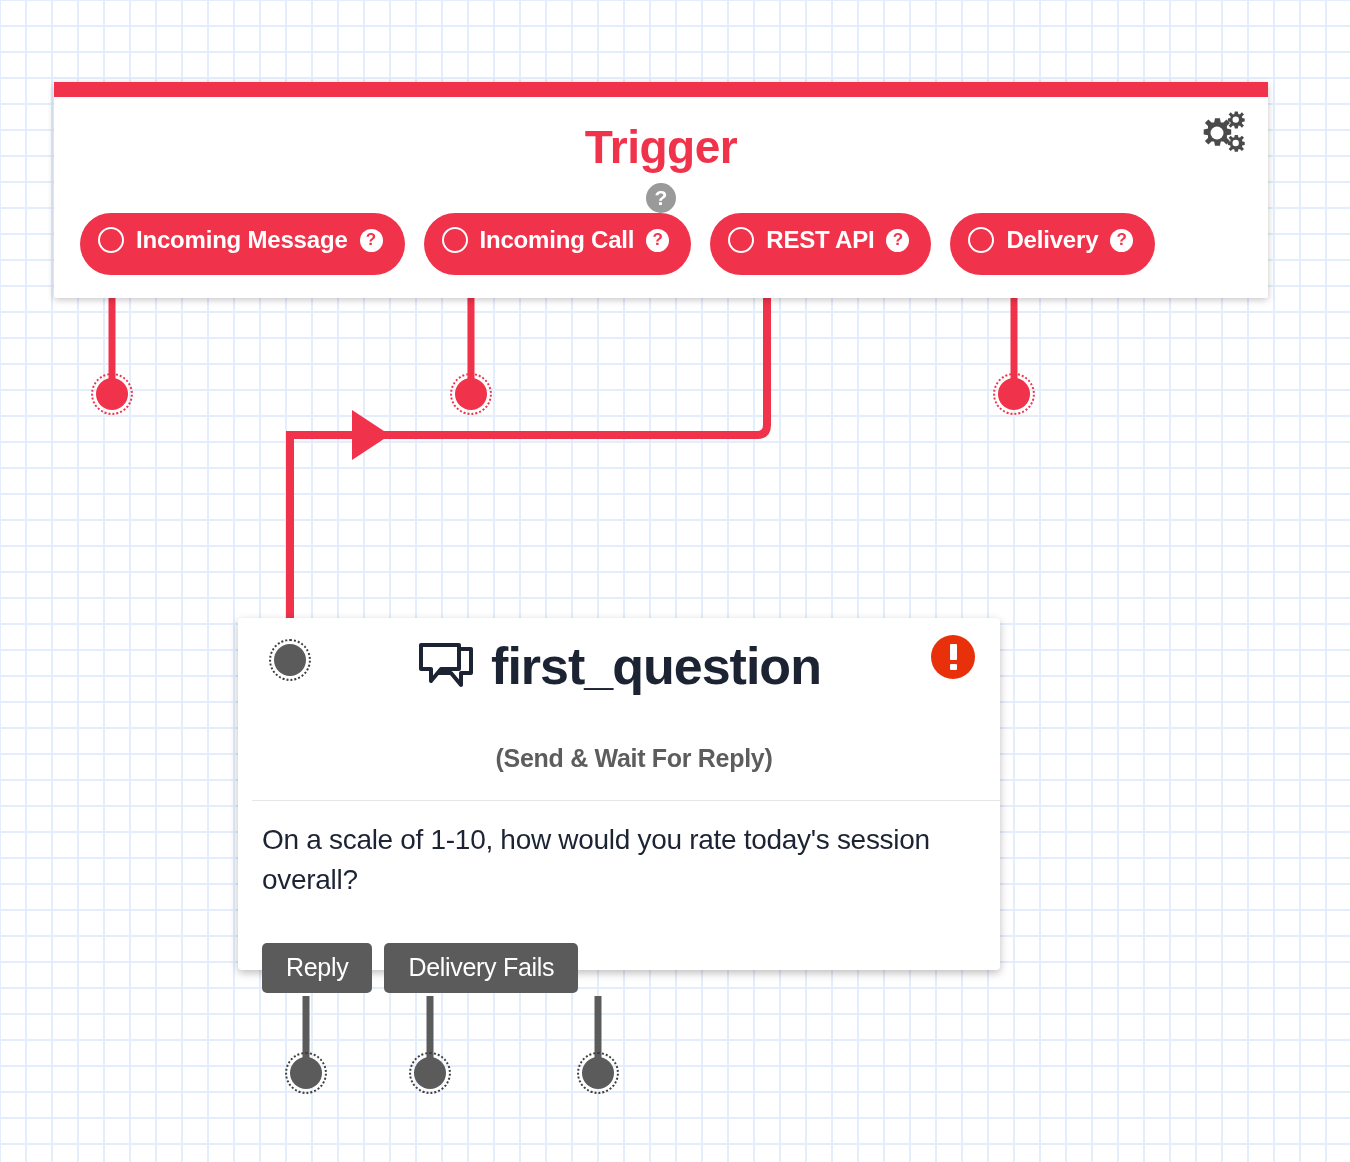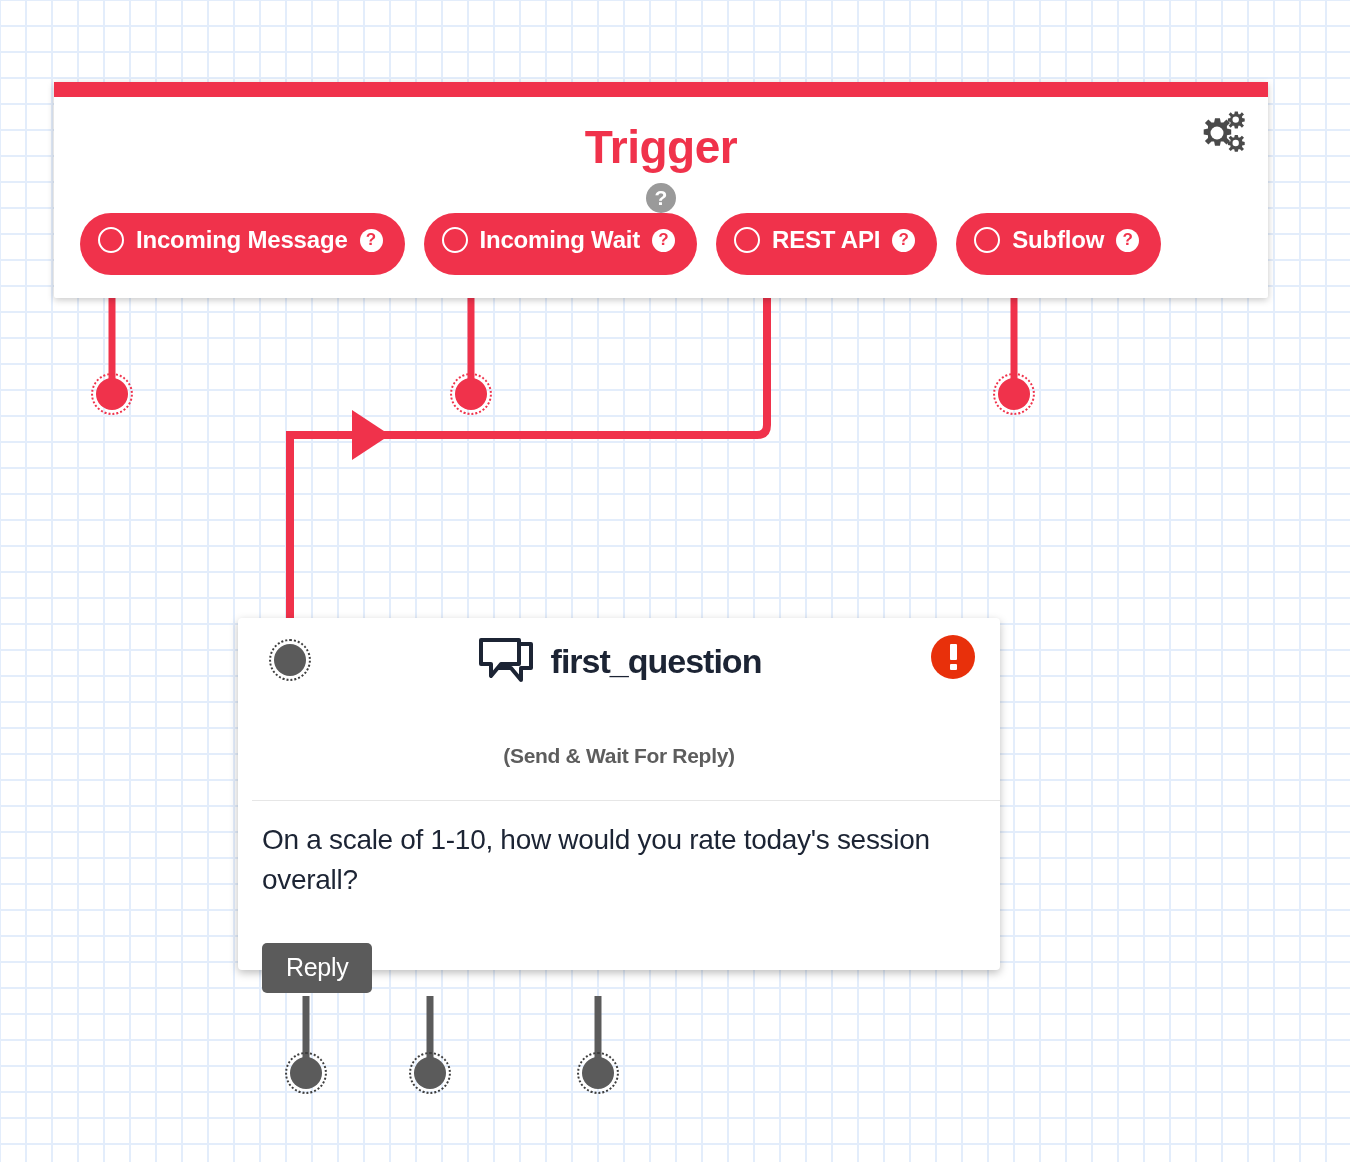--- a/index.html
+++ b/index.html
@@ -116,21 +116,21 @@
     border-radius: 4px;
     box-shadow: 0 3px 8px rgba(0,0,0,0.26);
   }
   .node-header {
     position: absolute; left: 0; top: 20px; width: 100%;
     display: flex; align-items: center; justify-content: center;
     gap: 16px;
   }
   .bubble-icon { width: 58px; height: 48px; flex: none; }
   .node-title {
-    font-size: 34px; font-weight: bold; color: #1c2434;
+    font-size: 52px; font-weight: bold; color: #1c2434;
     letter-spacing: -1px; line-height: 1.1;
   }
   .err-badge {
     position: absolute; right: 25px; top: 17px;
     width: 44px; height: 44px; border-radius: 50%;
     background: #E8300B;
     display: flex; align-items: center; justify-content: center;
     cursor: pointer;
   }
   .err-badge .bang {
@@ -138,23 +138,23 @@
   }
   .err-badge .bang::before {
     content:""; position:absolute; left:0; top:0;
     width:7px; height:16px; background:#fff; border-radius:1px;
   }
   .err-badge .bang::after {
     content:""; position:absolute; left:0; bottom:0;
     width:7px; height:6px; background:#fff; border-radius:1px;
   }
   .node-subtitle {
-    position: absolute; left: 0; top: 126px; width: 100%;
+    position: absolute; left: 15px; top: 126px; width: 100%;
     text-align: center;
-    font-size: 21px; color: #5d5d5d; font-weight: bold;
+    font-size: 25px; color: #5d5d5d; font-weight: bold;
     letter-spacing: -0.3px;
   }
   .node-divider {
     position: absolute; left: 14px; top: 182px;
     width: 748px; height: 1px; background: #e6e6e6;
   }
   .node-body {
     position: absolute; left: 24px; top: 202px;
     width: 700px;
     font-size: 28px; color: #1c2434; line-height: 1.42;
@@ -221,31 +221,31 @@
     </div>
 
     <div class="pill-row">
       <div class="pill">
         <span class="pill-ring"></span>
         <span class="pill-label">Incoming Message</span>
         <span class="help-white">?</span>
       </div>
       <div class="pill">
         <span class="pill-ring"></span>
-        <span class="pill-label">Incoming Wait</span>
+        <span class="pill-label">Incoming Call</span>
         <span class="help-white">?</span>
       </div>
       <div class="pill">
         <span class="pill-ring"></span>
         <span class="pill-label">REST API</span>
         <span class="help-white">?</span>
       </div>
       <div class="pill">
         <span class="pill-ring"></span>
-        <span class="pill-label">Subflow</span>
+        <span class="pill-label">Delivery</span>
         <span class="help-white">?</span>
       </div>
     </div>
   </div>
 
   <div class="port" style="left:91px; top:373px;">
     <span class="core"></span>
   </div>
   <div class="port" style="left:450px; top:373px;">
     <span class="core"></span>
@@ -267,20 +267,21 @@
       <span class="bang"></span>
     </div>
 
     <div class="node-subtitle">(Send &amp; Wait For Reply)</div>
     <div class="node-divider"></div>
     <div class="node-body">On a scale of 1-10, how would you rate today's session overall?</div>
   </div>
 
   <div class="out-tabs">
     <div class="out-tab">Reply</div>
+    <div class="out-tab">Delivery Fails</div>
   </div>
 
   <div class="port grey" style="left:269px; top:639px;">
     <span class="core"></span>
   </div>
 
   <div class="port grey" style="left:285px; top:1052px;">
     <span class="core"></span>
   </div>
   <div class="port grey" style="left:409px; top:1052px;">

